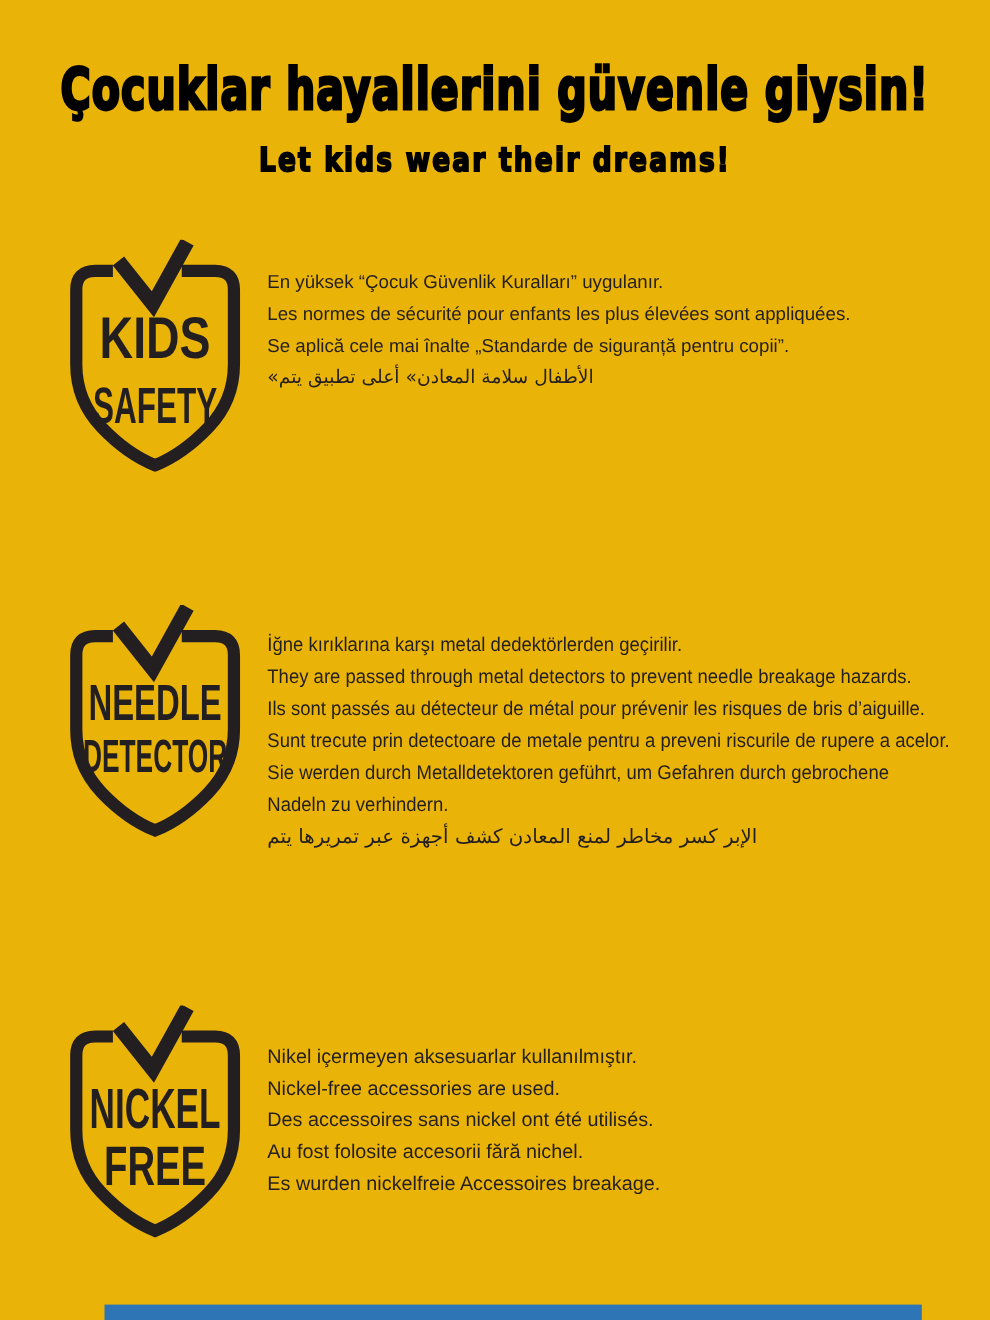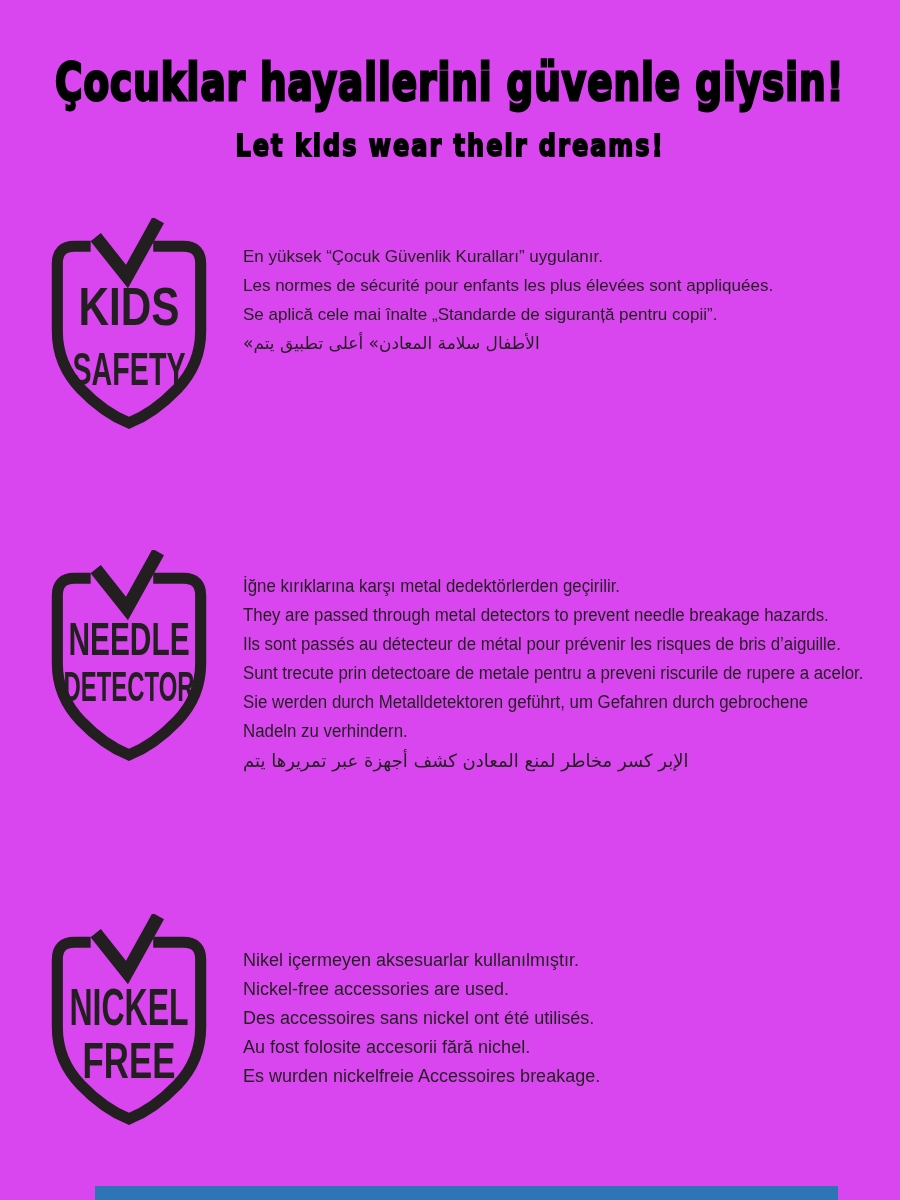--- a/index.html
+++ b/index.html
@@ -1,29 +1,29 @@
 <!DOCTYPE html>
 <html><head>
 <meta charset="utf-8">
 <style>
   html,body { margin:0; padding:0; background:#ffffff; }
   .page {
-    position:relative; width:900px; height:1200px; background:#d946ef;
+    position:relative; width:900px; height:1200px; background:#eab308;
     overflow:hidden; font-family:"Liberation Sans", sans-serif; color:#231f20;
   }
   
   .hdr { position:absolute; left:0; width:900px; text-align:center; white-space:nowrap;
          font-family:cursive, "DejaVu Sans", sans-serif; font-weight:bold; color:#000; }
   .hdr-inner { display:inline-block; white-space:nowrap; }
   .hdr1 { top:52px;  font-size:40px; letter-spacing:1px;
           transform:scaleY(1.30); transform-origin:center top; -webkit-text-stroke:2.2px #000; }
   .hdr2 { top:128px; font-size:24px; letter-spacing:2px;
           transform:scaleY(1.25); transform-origin:center top; -webkit-text-stroke:1.5px #000; }
   
-  .badge { position:absolute; left:40px; width:178px; height:214px; }
+  .badge { position:absolute; left:52px; width:178px; height:214px; }
   .badge svg { display:block; width:178px; height:214px; }
   .badge-txt { font-family:"Liberation Sans", sans-serif; font-weight:bold; fill:#231f20; }
   
   .txtcol { position:absolute; left:243px; }
   .line { white-space:nowrap; line-height:29px; color:#231f20; }
   .s1 .line { font-size:17px; }
   .s2 .line, .s3 .line { font-size:18px; }
   .ar { font-family:"DejaVu Sans", sans-serif; font-size:20px; direction:ltr; }
   .ar span { unicode-bidi:isolate; direction:ltr; }
   

